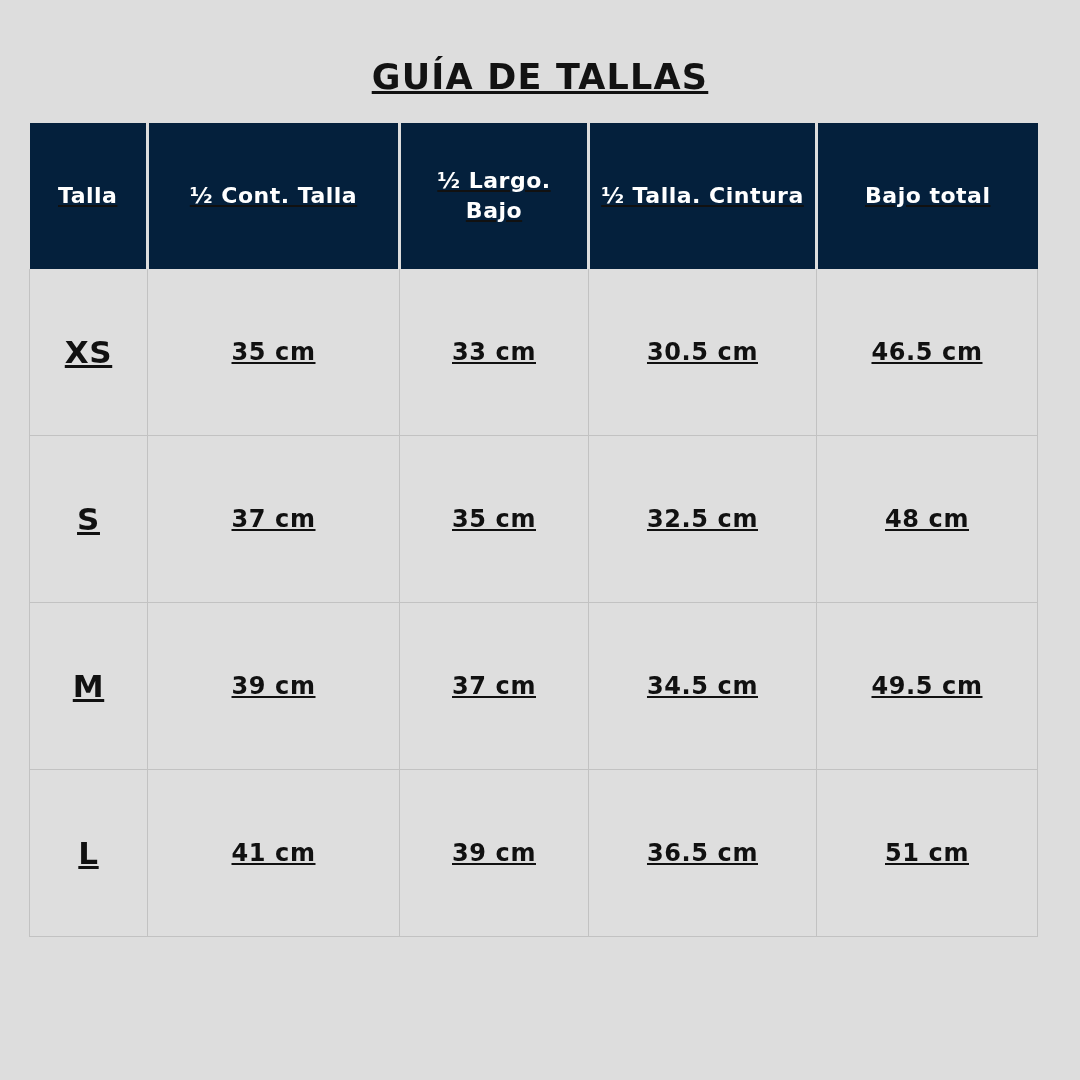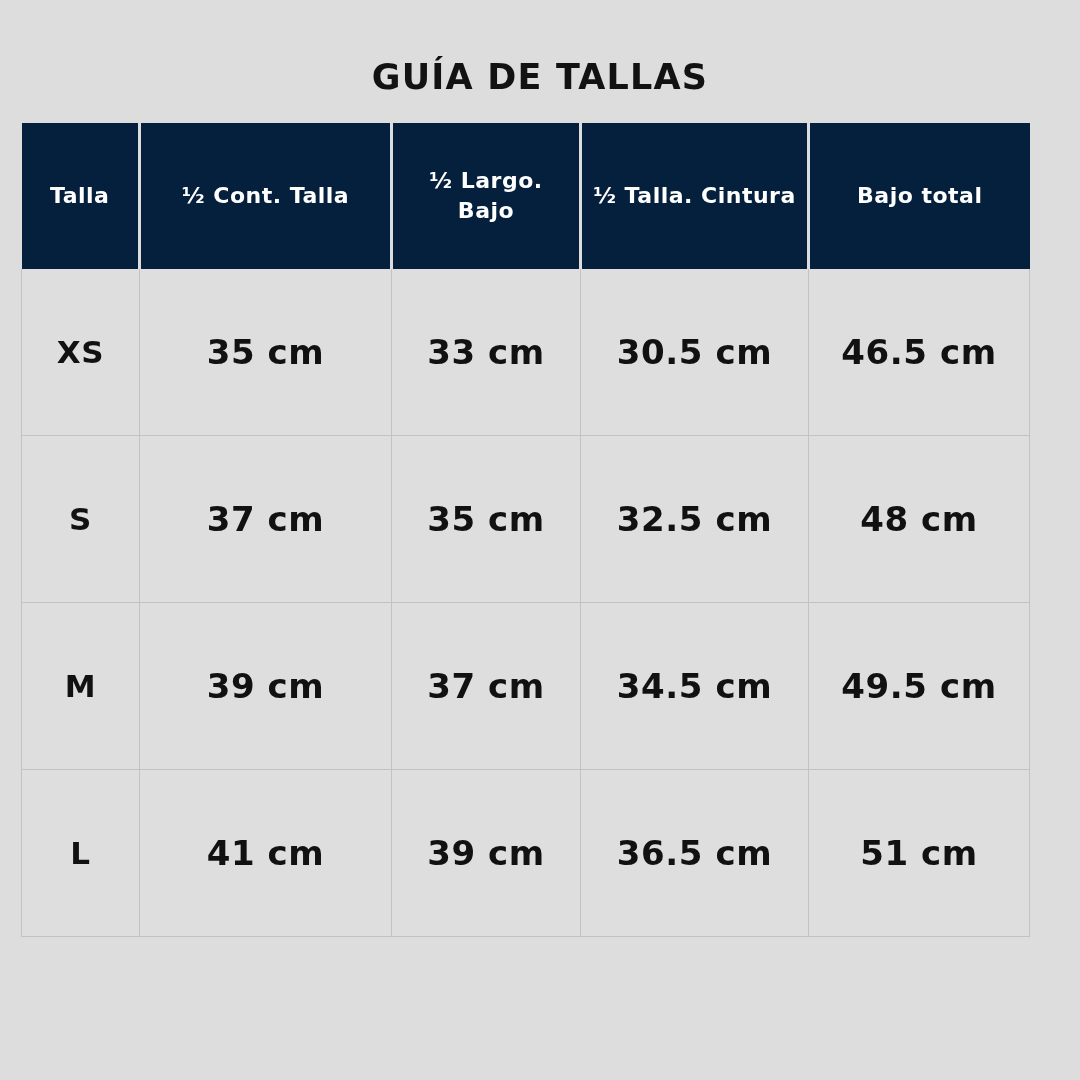--- a/index.html
+++ b/index.html
@@ -12,41 +12,42 @@
     background: #dddddd;
     font-family: "DejaVu Sans", "Liberation Sans", sans-serif;
     color: #111111;
     overflow: hidden;
   }
   .page {
     position: relative;
     width: 1080px;
     height: 1080px;
     box-sizing: border-box;
+    text-decoration: underline;
   }
   .page-title {
     text-align: center;
     font-size: 35px;
     font-weight: bold;
     letter-spacing: 1.2px;
     color: #121212;
     padding-top: 58px;
     line-height: 1.1;
   }
   .product-title {
     font-size: 27px;
     font-weight: bold;
     letter-spacing: 0.8px;
     color: #121212;
     margin: 62px 0 0 43px;
   }
   table.size-table {
     border-collapse: collapse;
     table-layout: fixed;
-    margin: 26px 0 0 21px;
+    margin: 26px 0 0 29px;
     width: 1008px;
   }
   table.size-table col.c0 { width: 118px; }
   table.size-table col.c1 { width: 252px; }
   table.size-table col.c2 { width: 189px; }
   table.size-table col.c3 { width: 228px; }
   table.size-table col.c4 { width: 221px; }
 
   thead th {
     background: #04203c;
@@ -61,21 +62,21 @@
     border-right: 3px solid #dddddd;
     line-height: 1.35;
   }
   thead th:last-child { border-right: none; }
 
   tbody td {
     background: #dedede;
     height: 164px;
     text-align: center;
     vertical-align: middle;
-    font-size: 34px;
+    font-size: 24px;
     font-weight: bold;
     letter-spacing: 0.6px;
     color: #111111;
     border-right: 1px solid #c2c2c2;
     border-bottom: 1px solid #c2c2c2;
   }
   tbody td:last-child { border-right: 1px solid #c2c2c2; }
   tbody tr td { border-left: 1px solid #c2c2c2; }
   tbody tr:first-child td { border-top: none; }
   tbody td.size-cell { font-size: 31px; }

